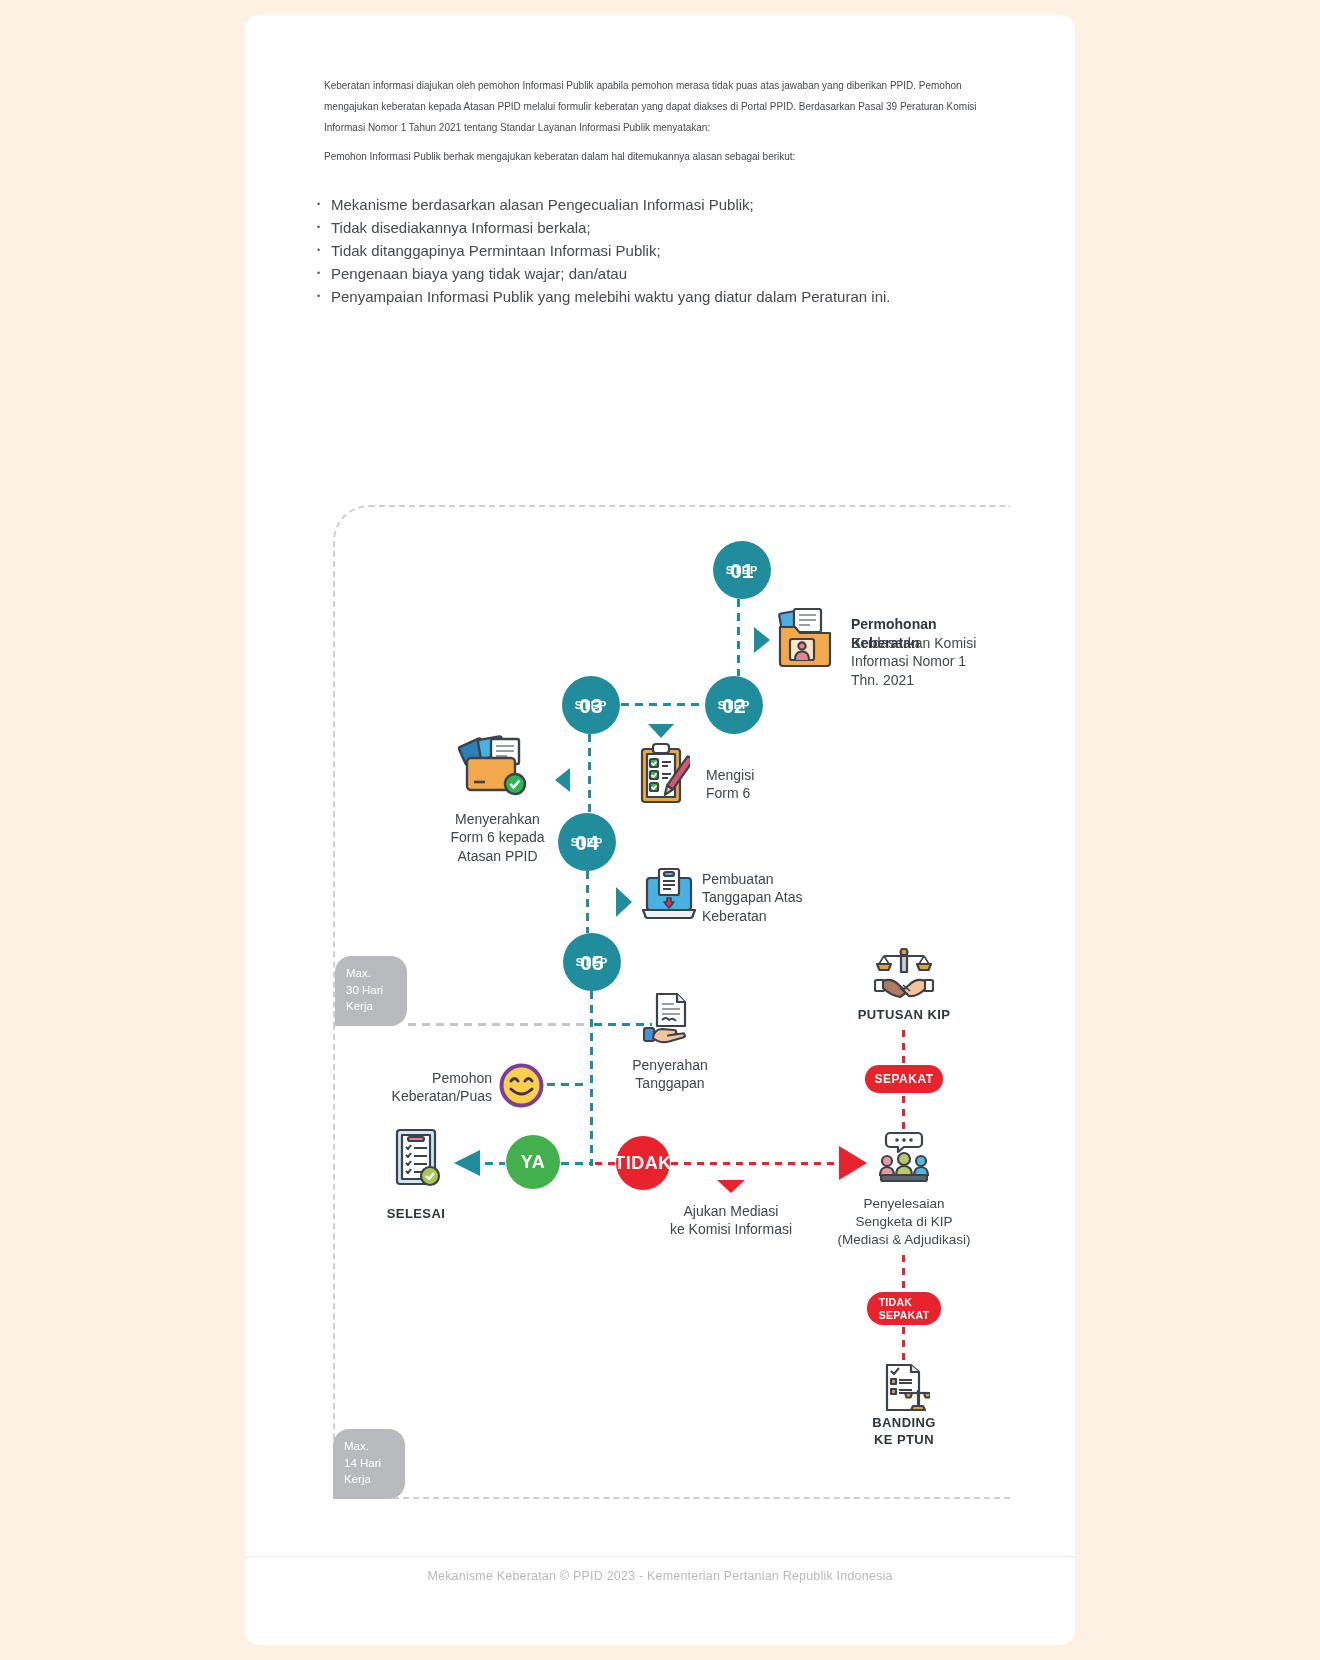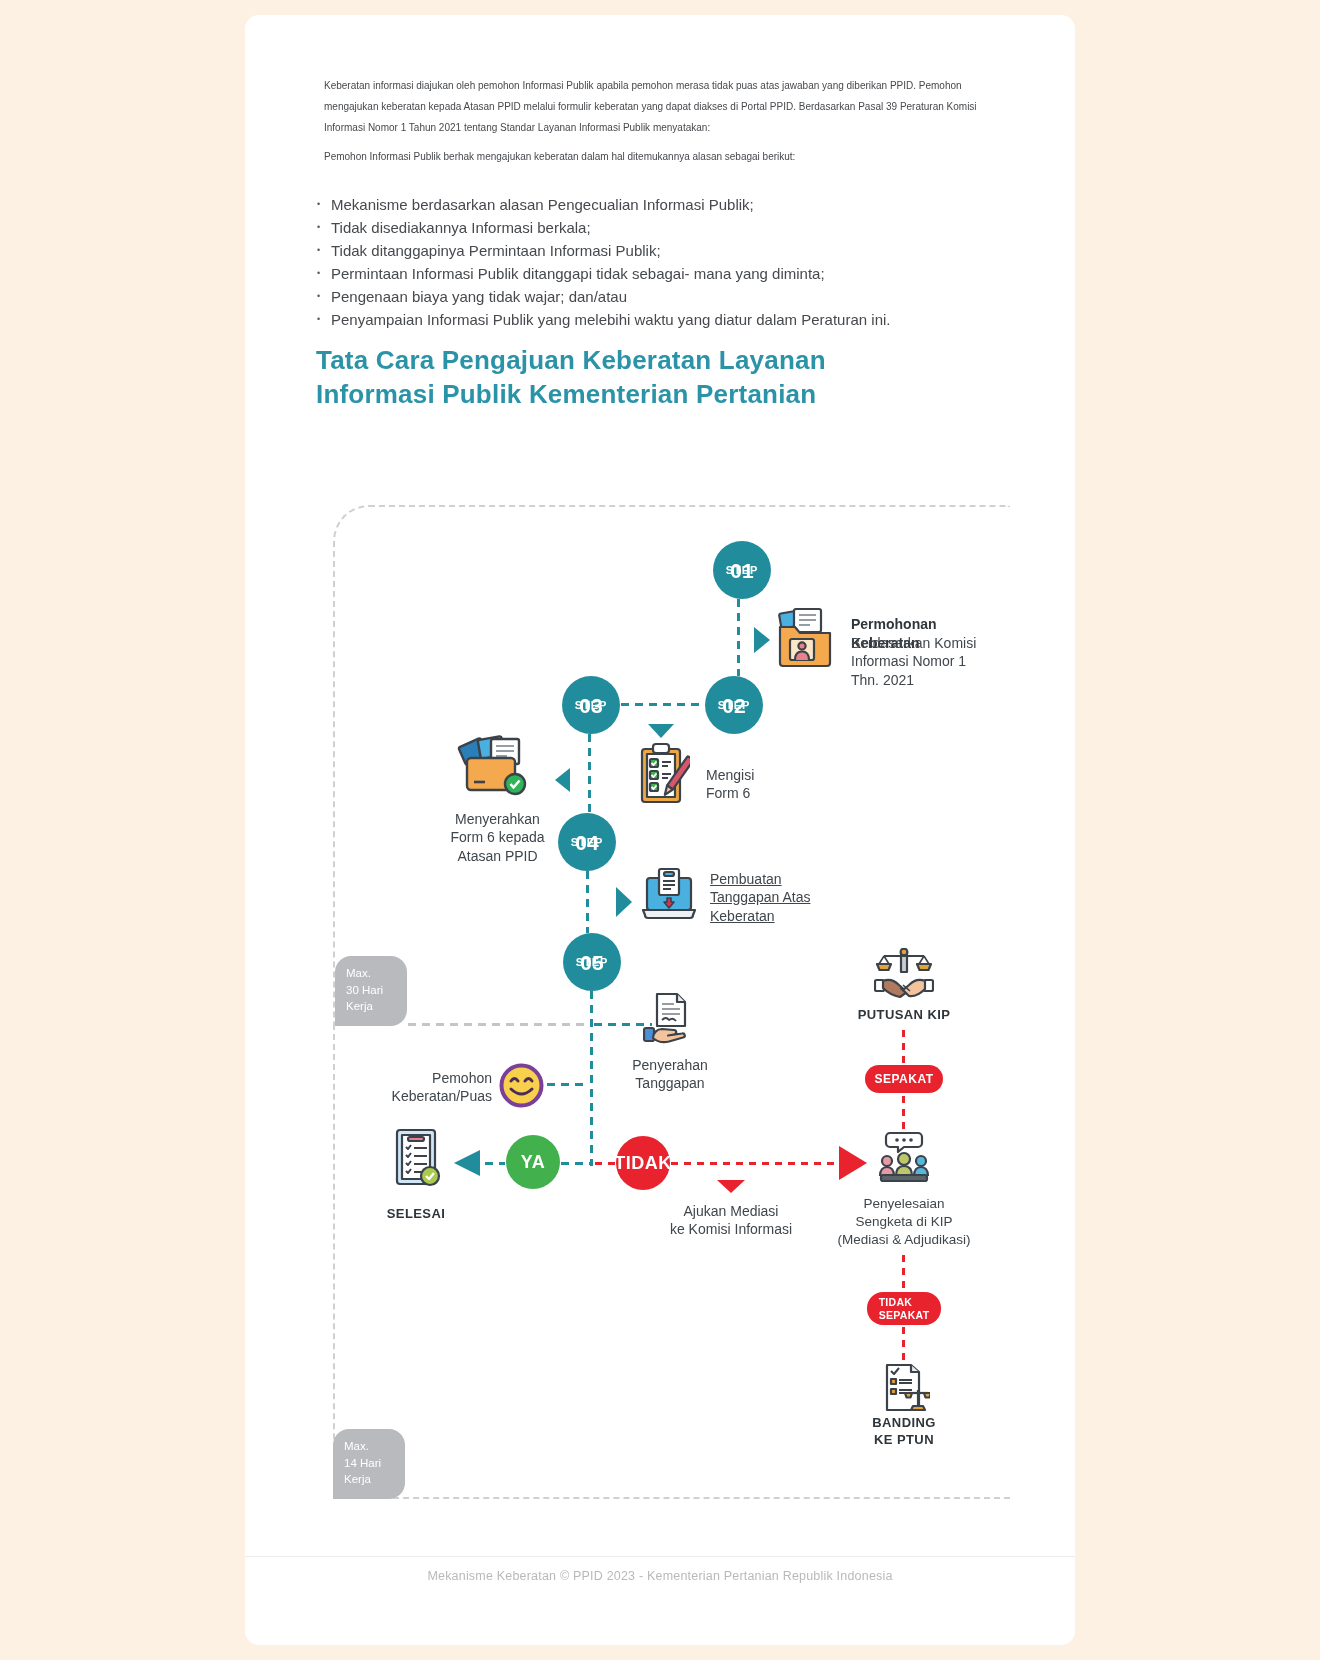--- a/index.html
+++ b/index.html
@@ -81,26 +81,23 @@
 <body>
 
 <div class="card">
   <div class="content">
     <p>Keberatan informasi diajukan oleh pemohon Informasi Publik apabila pemohon merasa tidak puas atas jawaban yang diberikan PPID. Pemohon mengajukan keberatan kepada Atasan PPID melalui formulir keberatan yang dapat diakses di Portal PPID. Berdasarkan Pasal 39 Peraturan Komisi Informasi Nomor 1 Tahun 2021 tentang Standar Layanan Informasi Publik menyatakan:</p>
     <p class="p2">Pemohon Informasi Publik berhak mengajukan keberatan dalam hal ditemukannya alasan sebagai berikut:</p>
     <ul class="reasons">
       <li>Mekanisme berdasarkan alasan Pengecualian Informasi Publik;</li>
       <li>Tidak disediakannya Informasi berkala;</li>
       <li>Tidak ditanggapinya Permintaan Informasi Publik;</li>
-      <li>Permintaan Informasi Publik ditanggapi tidak sebagai- mana yang diminta;</li>
       <li>Pengenaan biaya yang tidak wajar; dan/atau</li>
       <li>Penyampaian Informasi Publik yang melebihi waktu yang diatur dalam Peraturan ini.</li>
     </ul>
-    <h1 class="heading">Tata Cara Pengajuan Keberatan Layanan
-Informasi Publik Kementerian Pertanian</h1>
   </div>
 
   <div class="diagram">
 
     <div class="region1"></div>
     <div class="region2"></div>
     <div class="hd gray" style="left:90px;top:545px;width:184px;"></div>
     <div class="hd teal" style="left:276px;top:545px;width:58px;"></div>
 
     <div class="vd teal" style="left:419px;top:121px;height:77px;"></div>
@@ -348,21 +345,21 @@
 Keberatan</div>
       <div>Berdasarkan Komisi
 Informasi Nomor 1
 Thn. 2021</div>
     </div>
     <div class="lbl" style="left:388px;top:288px;">Mengisi
 Form 6</div>
     <div class="lbl center" style="left:117px;top:332px;width:125px;">Menyerahkan
 Form 6 kepada
 Atasan PPID</div>
-    <div class="lbl" style="left:392px;top:392px;text-decoration:underline;">Pembuatan
+    <div class="lbl" style="left:384px;top:392px;">Pembuatan
 Tanggapan Atas
 Keberatan</div>
     <div class="lbl center" style="left:302px;top:578px;width:100px;">Penyerahan
 Tanggapan</div>
     <div class="lbl right" style="left:24px;top:591px;width:150px;">Pemohon
 Keberatan/Puas</div>
     <div class="lbl center bold" style="left:58px;top:727px;width:80px;">SELESAI</div>
     <div class="lbl center" style="left:338px;top:724px;width:150px;">Ajukan Mediasi
 ke Komisi Informasi</div>
     <div class="lbl center bold" style="left:521px;top:528px;width:130px;">PUTUSAN KIP</div>

